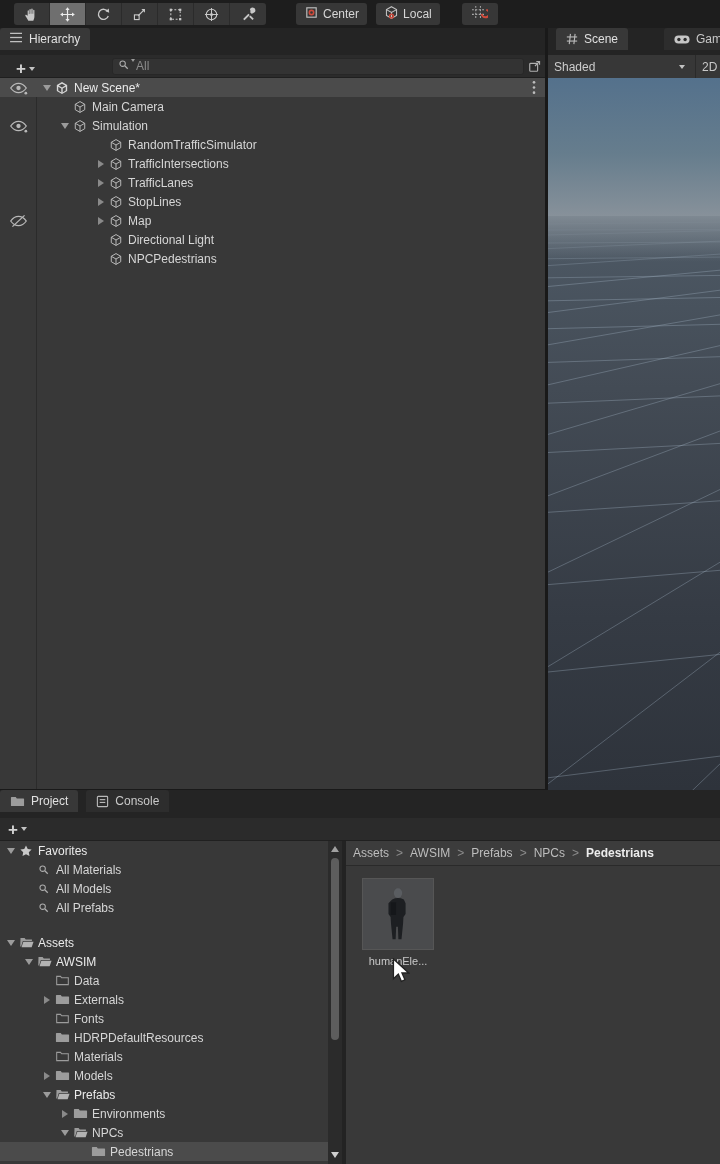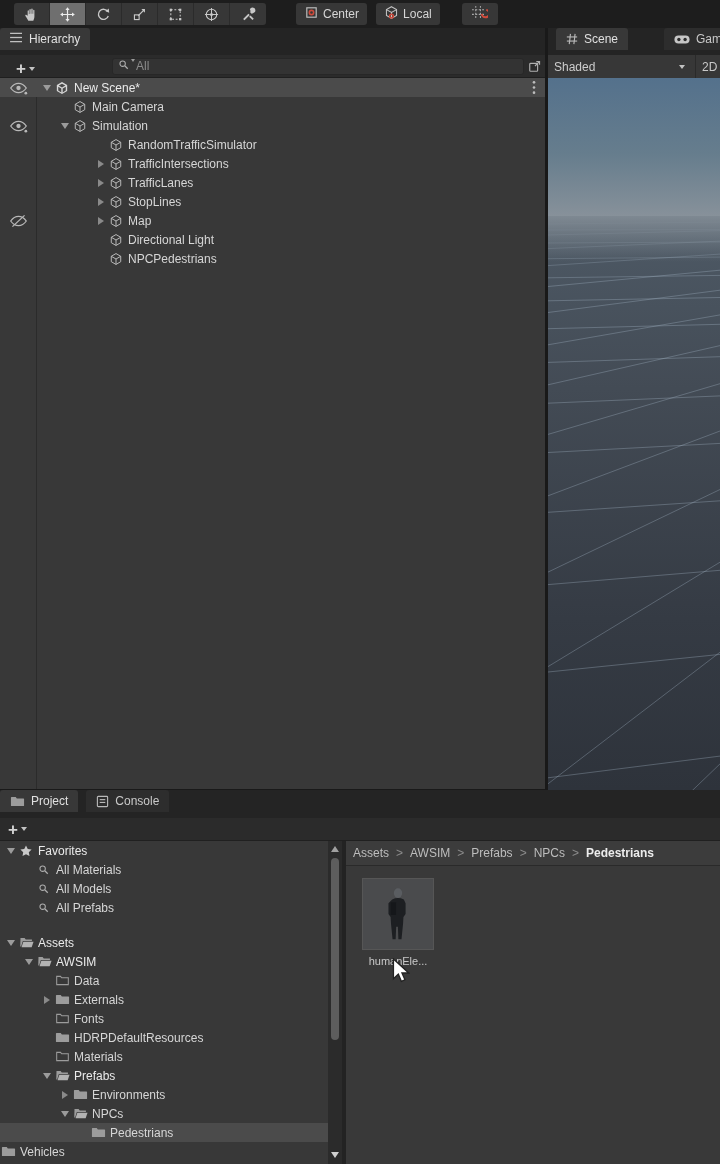--- a/index.html
+++ b/index.html
@@ -676,20 +676,32 @@
         <span class="rowicon" style="display: inline-flex; align-items: center;">
           <svg viewBox="0 0 16 16" width="15" height="15">
             <path fill="none" stroke="#9c9c9c" stroke-width="1.1" d="M1.8 3.6h4.1l1.2 1.5h7.1v7.3H1.8z"></path>
           </svg>
         </span>
         <span class="rowlabel">Materials</span>
       </div>
       <div class="h-row">
         <span class="indent" style="width: 40px;"></span>
         <span class="arrowbox">
+          <span class="tri-r"></span>
+        </span>
+        <span class="rowicon" style="display: inline-flex; align-items: center;">
+          <svg viewBox="0 0 16 16" width="15" height="15">
+            <path fill="#9c9c9c" d="M1.6 3.2h4.5l1.2 1.5h7.1c.3 0 .6.3.6.6v7c0 .3-.3.6-.6.6H1.6c-.3 0-.6-.3-.6-.6V3.8c0-.3.3-.6.6-.6z"></path>
+          </svg>
+        </span>
+        <span class="rowlabel">Models</span>
+      </div>
+      <div class="h-row">
+        <span class="indent" style="width: 40px;"></span>
+        <span class="arrowbox">
           <span class="tri-d"></span>
         </span>
         <span class="rowicon" style="display: inline-flex; align-items: center;">
           <svg viewBox="0 0 16 16" width="15" height="15">
             <path fill="#9c9c9c" d="M1.6 3.3h4.4l1.2 1.5h6.6v1.7H4.1l-1.9 5.9-.9-.3z"></path>
             <path fill="#b3b3b3" d="M4.6 7.2h10.9l-2 5.8H2.7z"></path>
           </svg>
         </span>
         <span class="rowlabel bold">Prefabs</span>
       </div>

